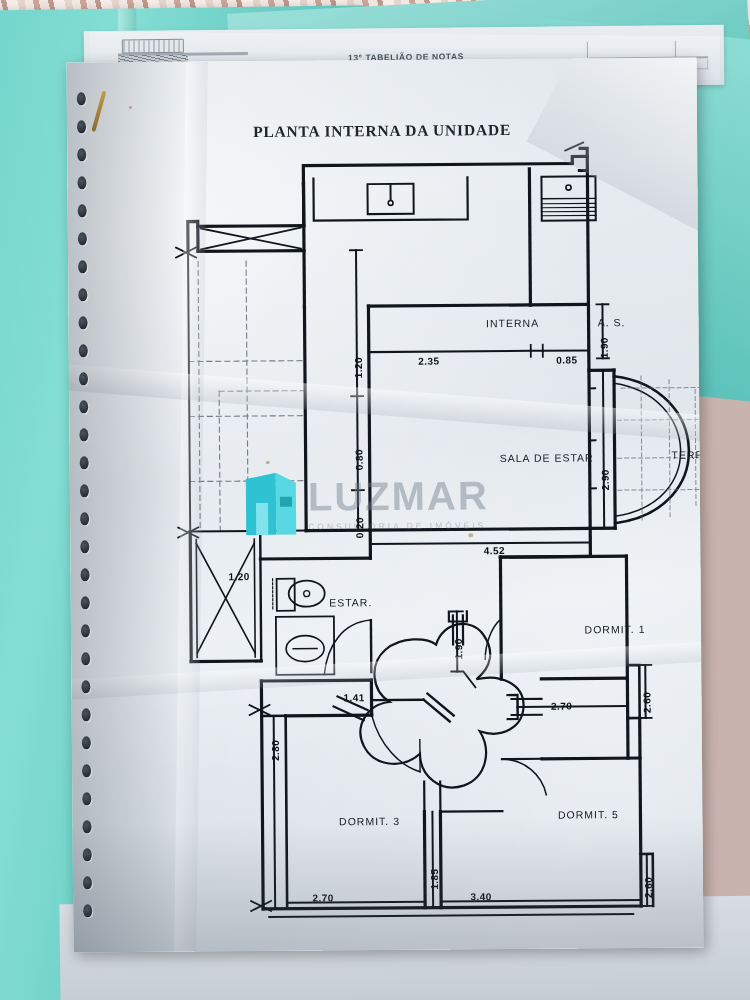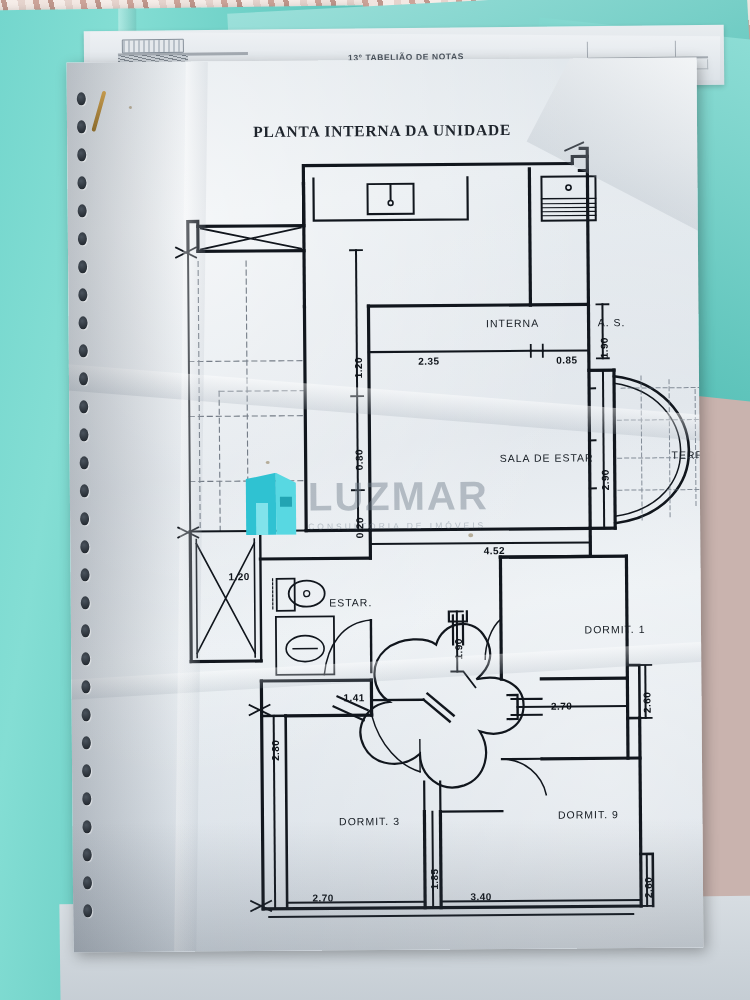--- a/index.html
+++ b/index.html
@@ -457,21 +457,21 @@
         </g>
       </svg>
     </div>
 
     <div class="room-label" style="left:444px; top:258px; transform:translateX(-50%);">INTERNA</div>
     <div class="room-label" style="left:543px; top:258px; transform:translateX(-50%);">A. S.</div>
     <div class="room-label" style="left:477px; top:393px; transform:translateX(-50%);text-align:center;">SALA DE ESTAR</div>
     <div class="room-label" style="left:631px; top:391px; transform:translateX(-50%);">TERRAÇO</div>
     <div class="room-label" style="left:280px; top:536px; transform:translateX(-50%);">ESTAR.</div>
     <div class="room-label" style="left:508px; top:565px; transform:translateX(-50%);margin-left:36px;">DORMIT. 1</div>
-    <div class="room-label" style="left:516px; top:750px; transform:translateX(-50%);">DORMIT. 9</div>
+    <div class="room-label" style="left:516px; top:750px; transform:translateX(-50%);">DORMIT. 5</div>
     <div class="room-label" style="left:297px; top:755px; transform:translateX(-50%);">DORMIT. 3</div>
 
     <div class="dim" style="left:360px; top:296px; transform:translateX(-50%);">2.35</div>
     <div class="dim" style="left:498px; top:296px; transform:translateX(-50%);">0.85</div>
     <div class="dim vert" style="left:530px; top:300px;">1.90</div>
 
     <div class="dim vert" style="left:284px; top:318px;">1.20</div>
     <div class="dim vert" style="left:284px; top:410px;">0.80</div>
     <div class="dim vert" style="left:284px; top:478px;">0.20</div>
 

